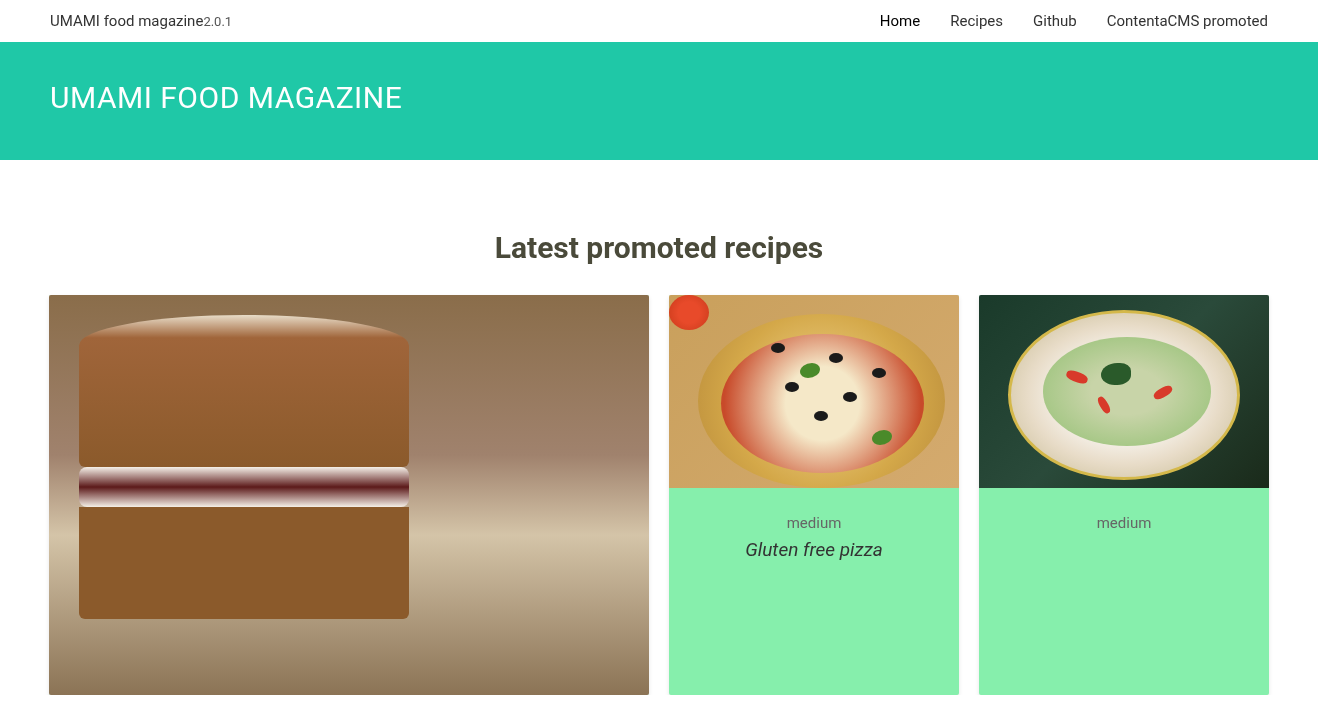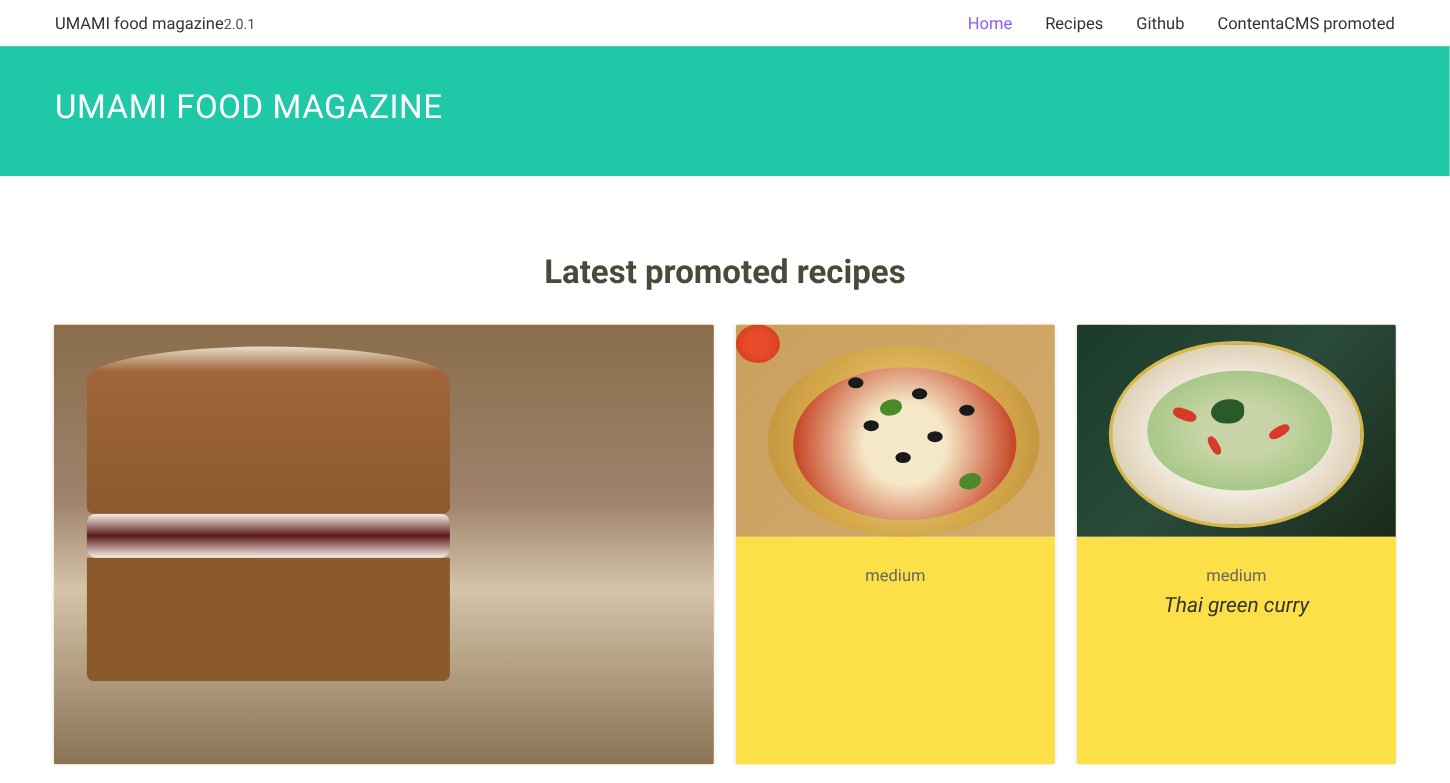--- a/index.html
+++ b/index.html
@@ -36,21 +36,21 @@
       display: flex;
       gap: 30px;
     }
     .nav-link {
       font-size: 15px;
       color: #333;
       text-decoration: none;
       cursor: pointer;
     }
     .nav-link.active {
-      color: #8b5cf6;
+      color: #000000;
     }
     .hero {
       background: #1fc8a7;
       padding: 38px 50px 45px;
     }
     .hero-title {
       font-size: 30px;
       font-weight: 400;
       color: #ffffff;
       letter-spacing: 0.5px;
@@ -64,21 +64,21 @@
       margin-bottom: 30px;
     }
     .cards {
       display: grid;
       grid-template-columns: 600px 290px 290px;
       gap: 20px;
       padding: 0 50px;
       justify-content: center;
     }
     .card {
-      background: #fde047;
+      background: #86efac;
       box-shadow: 0 2px 4px rgba(0,0,0,0.1);
       border-radius: 2px;
       overflow: hidden;
       display: flex;
       flex-direction: column;
     }
     .card-image {
       width: 100%;
       background: #ddd;
       position: relative;
@@ -278,33 +278,33 @@
         <div class="olive" style="top:45%;left:40%"></div>
         <div class="olive" style="top:50%;left:60%"></div>
         <div class="olive" style="top:38%;left:70%"></div>
         <div class="olive" style="top:60%;left:50%"></div>
         <div class="basil" style="top:70%;left:70%"></div>
         <div class="basil" style="top:35%;left:45%"></div>
       </div>
     </div>
     <div class="card-body">
       <div class="card-difficulty">medium</div>
+      <div class="card-title">Gluten free pizza</div>
     </div>
   </div>
 
   <div class="card small">
     <div class="card-image">
       <div class="img-curry">
         <div class="bowl"></div>
         <div class="curry-liquid"></div>
         <div class="pepper" style="top:40%;left:30%;width:22px;height:10px;transform:rotate(20deg)"></div>
         <div class="pepper" style="top:48%;left:60%;width:20px;height:9px;transform:rotate(-30deg)"></div>
         <div class="pepper" style="top:55%;left:40%;width:18px;height:8px;transform:rotate(60deg)"></div>
         <div class="herb"></div>
       </div>
     </div>
     <div class="card-body">
       <div class="card-difficulty">medium</div>
-      <div class="card-title">Thai green curry</div>
     </div>
   </div>
 
 </div>
 
 </body></html>

